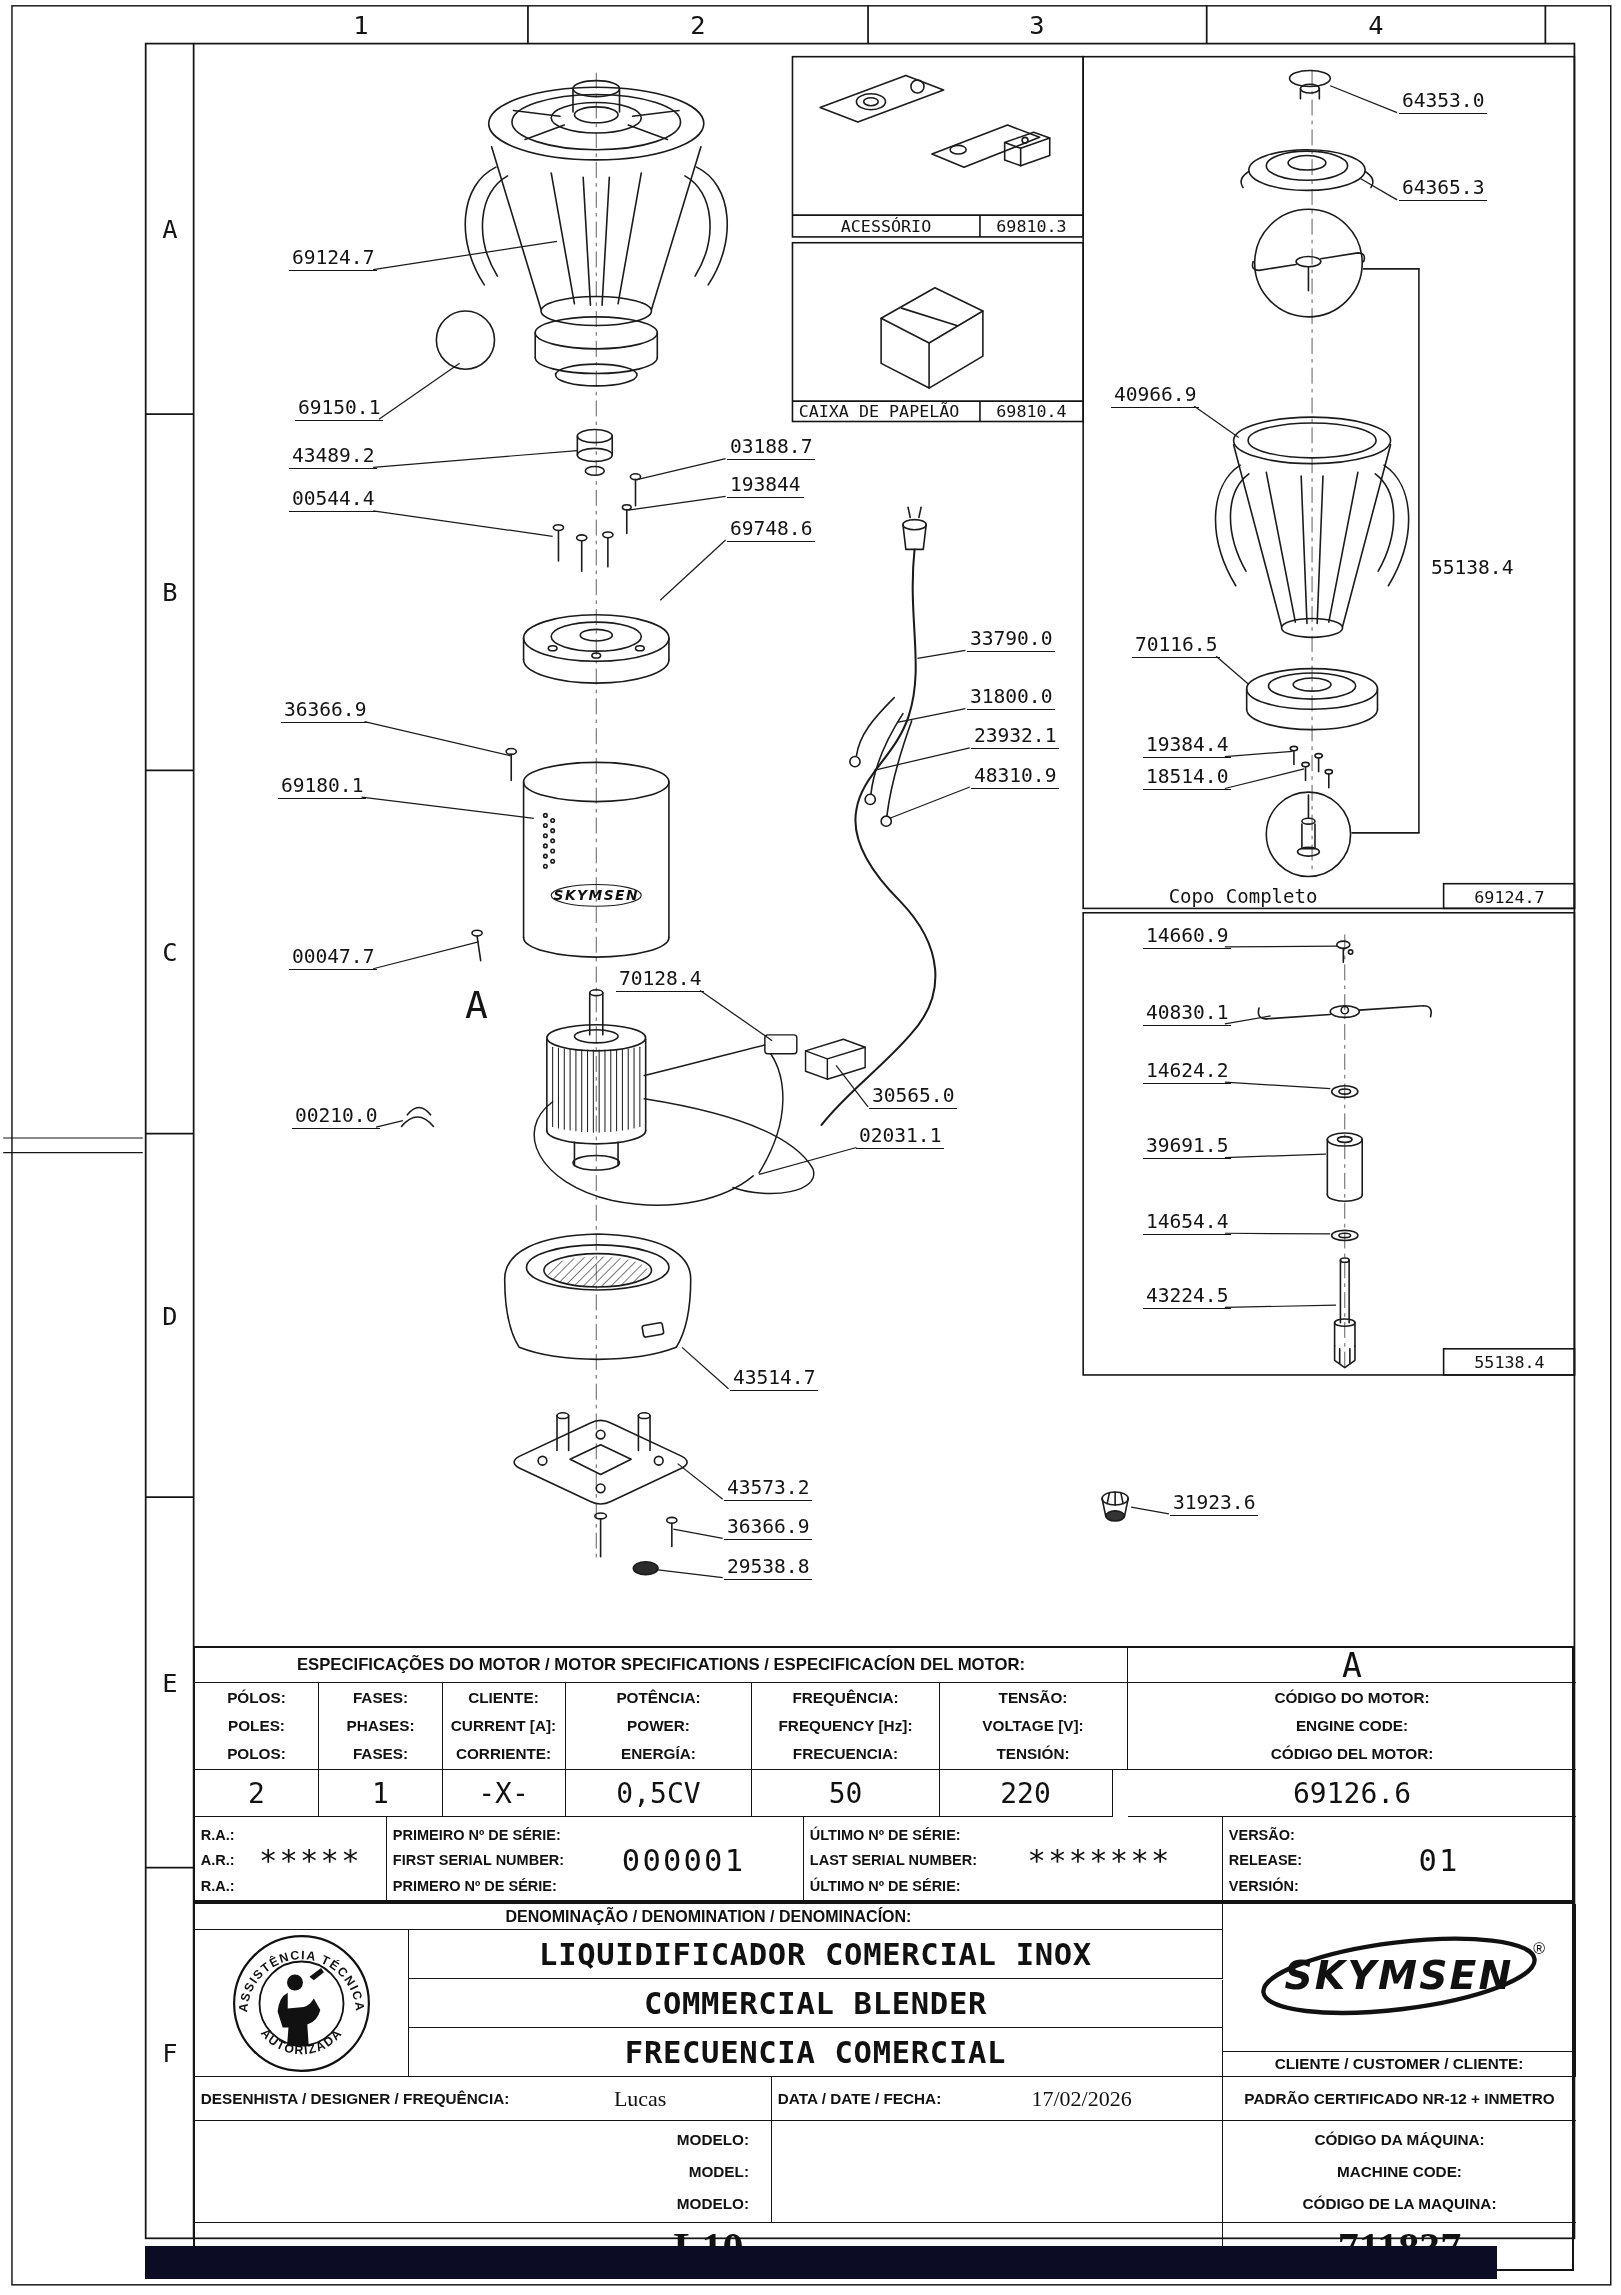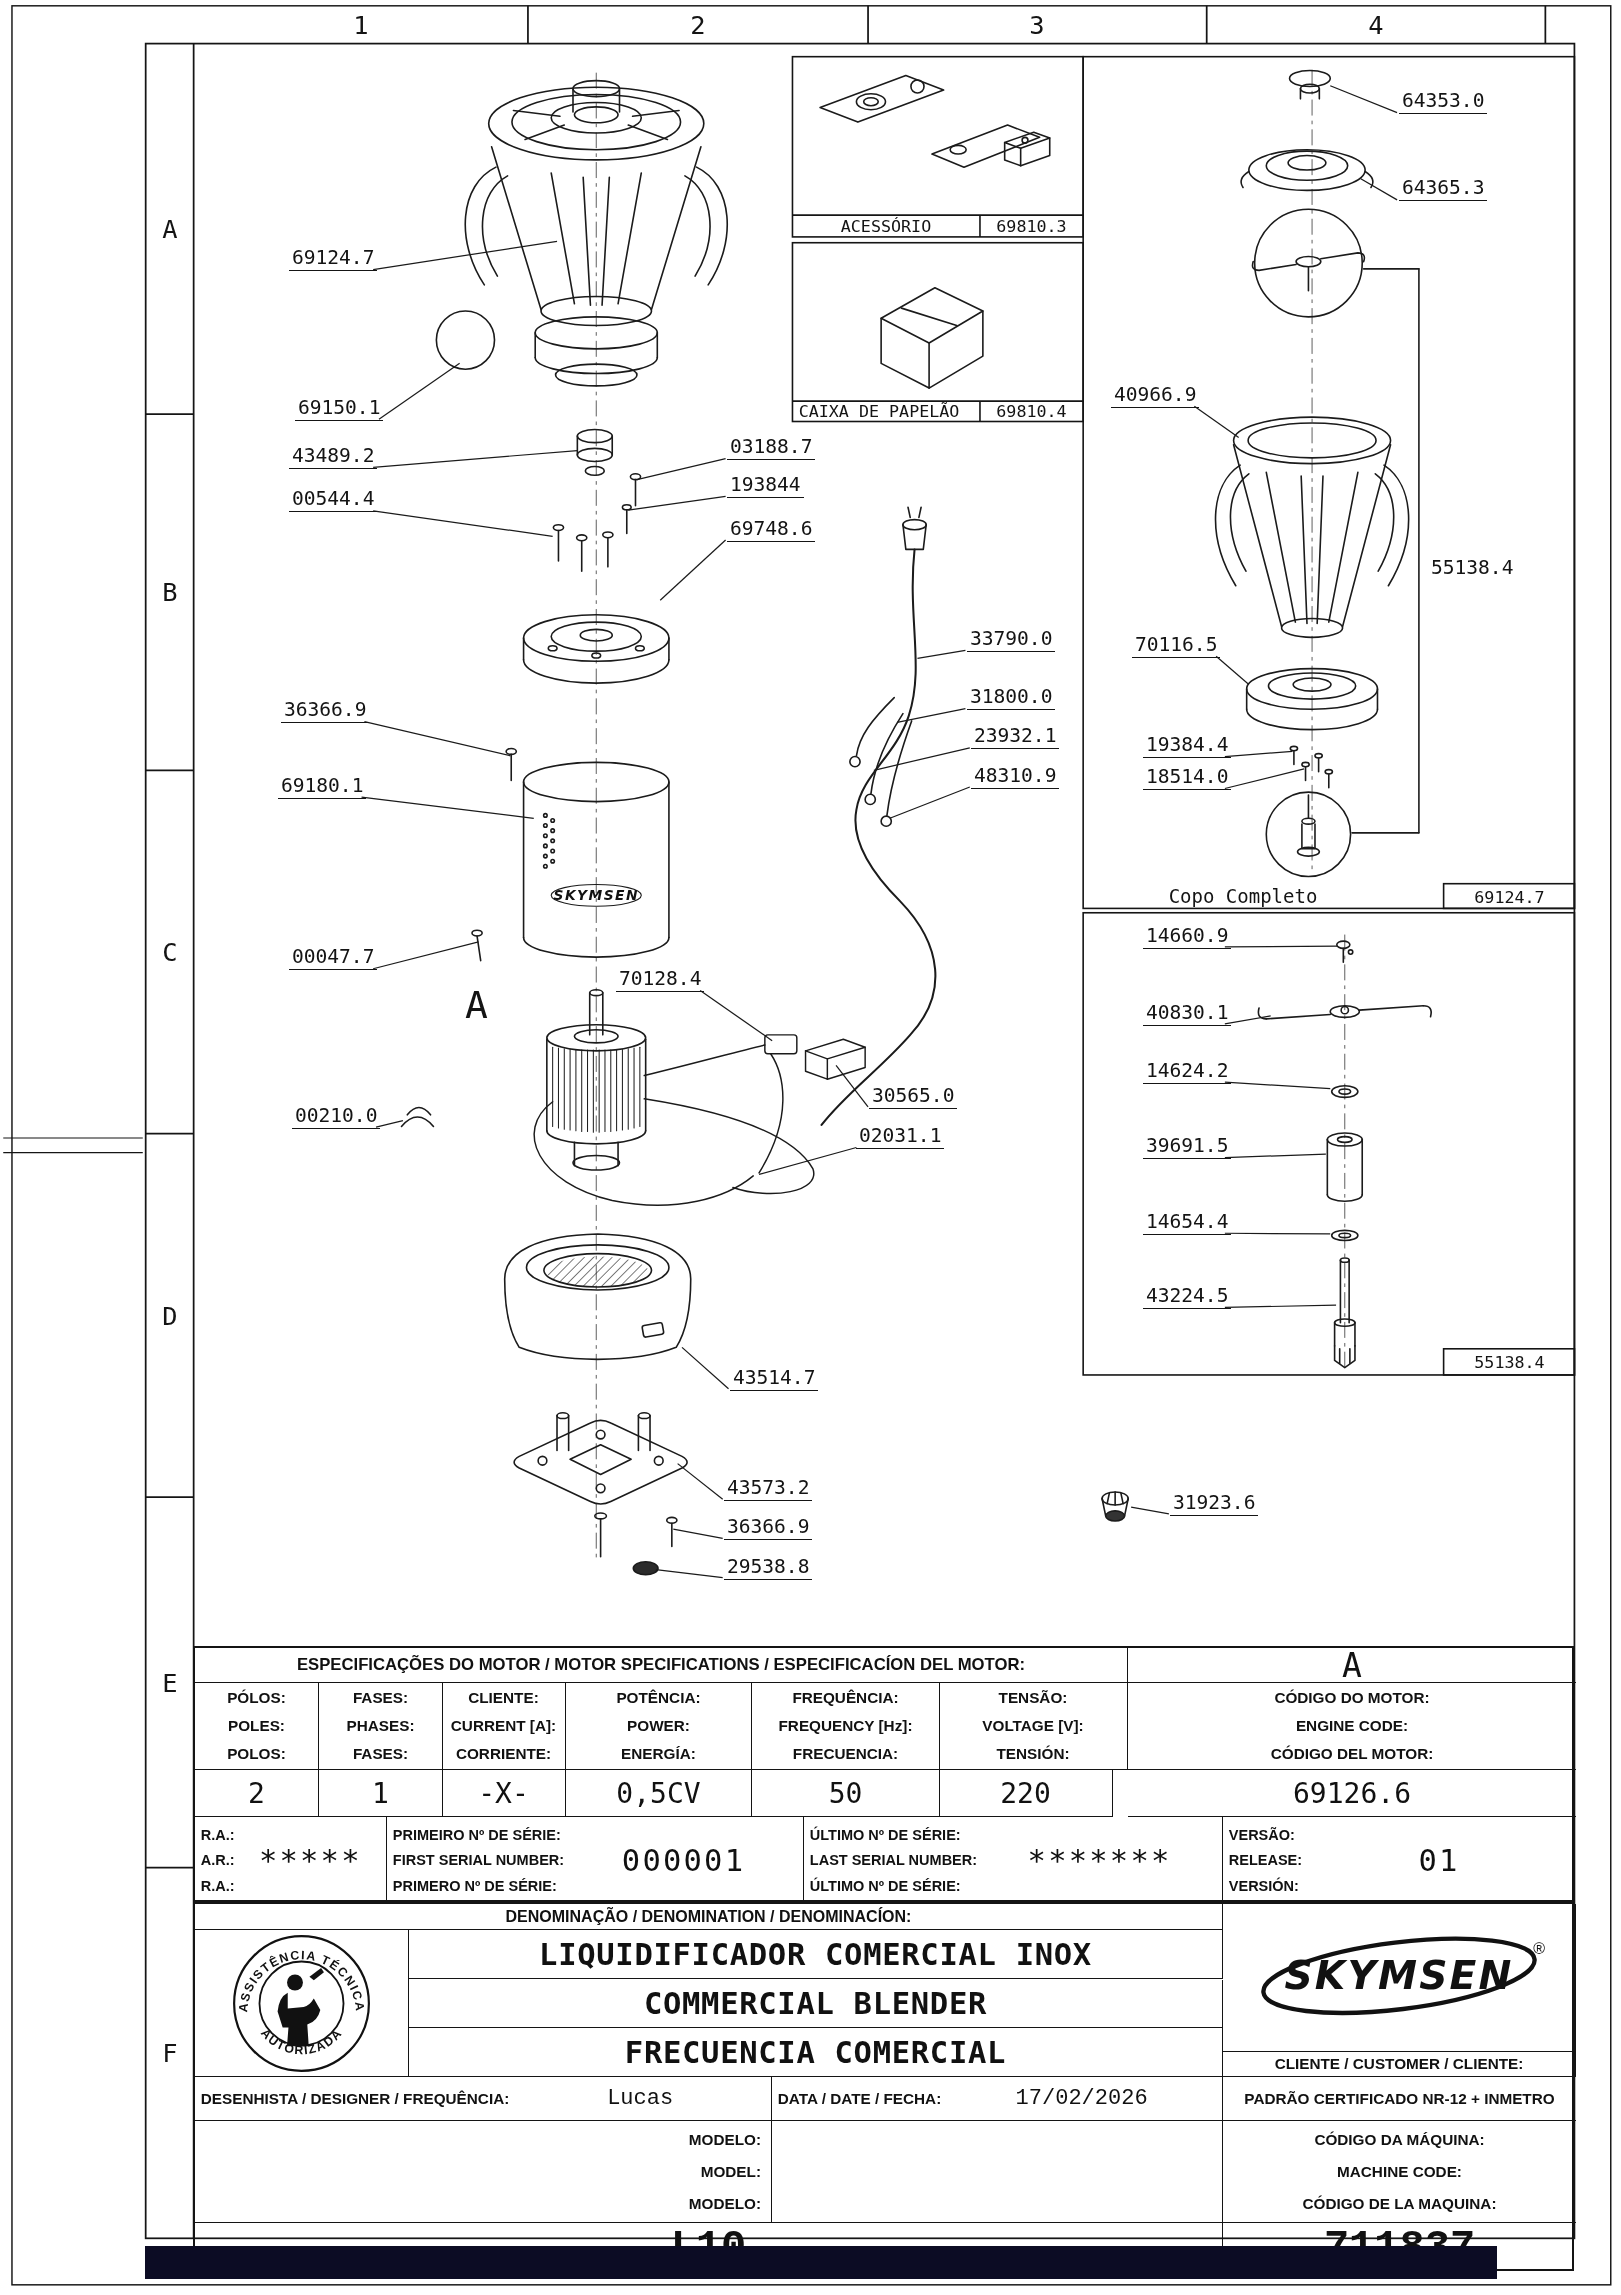--- a/index.html
+++ b/index.html
@@ -30,21 +30,21 @@
   .val { display:flex; align-items:center; justify-content:center;
          font-family:"DejaVu Sans Mono", monospace; font-size:28px; }
   .ser { display:flex; }
   .serlabels { display:flex; flex-direction:column; justify-content:space-around; font-size:14.5px;
                font-weight:bold; padding:5.8px 0 5.8px 5.8px; white-space:nowrap; }
   .serval { flex:1; display:flex; align-items:center; justify-content:center;
             font-family:"DejaVu Sans Mono", monospace; font-size:30.5px; letter-spacing:2.2px; }
   .lblline { font-size:15.3px; font-weight:bold; padding-left:5.8px; display:flex; align-items:center; white-space:nowrap;}
   .bigtitle { display:flex; align-items:center; justify-content:center; font-family:"DejaVu Sans Mono", monospace;
               font-size:30.5px; font-weight:600; letter-spacing:0.7px; white-space:nowrap;}
-  .monoval { font-family:Liberation Mono, monospace; }
+  .monoval { font-family:Liberation Serif, serif; }
   .r3 { display:flex; flex-direction:column; justify-content:center; font-size:15.3px; font-weight:bold; line-height:32px; }
   .footer-bar { position:absolute; background:#0c0c24; }
 </style>
 </head>
 <body>
 
 <div id="sheet">
 
 <svg class="draw" width="1622" height="2295" viewBox="0 0 2231 3158">
   <defs>
@@ -596,21 +596,21 @@
   <div class="cell" style="left:0;top:173px;width:577px;height:44px;display:flex">
     <div class="lblline">DESENHISTA / DESIGNER / FREQUÊNCIA:</div>
     <div class="ctr monoval" style="flex:1;font-size:22px">Lucas</div>
   </div>
   <div class="cell" style="left:577px;top:173px;width:451px;height:44px;display:flex">
     <div class="lblline">DATA / DATE / FECHA:</div>
     <div class="ctr monoval" style="flex:1;font-size:22px">17/02/2026</div>
   </div>
   <div class="cell ctr noR" style="left:1028px;top:173px;width:353px;height:44px;font-size:15.3px;font-weight:bold">PADRÃO CERTIFICADO NR-12 + INMETRO</div>
 
-  <div class="cell r3" style="left:0;top:217px;width:577px;height:102px;align-items:flex-end;padding-right:10px">
+  <div class="cell r3" style="left:0;top:217px;width:577px;height:102px;align-items:flex-end;padding-right:22px">
     <span>MODELO:</span>
     <span>MODEL:</span>
     <span>MODELO:</span>
   </div>
   <div class="cell" style="left:577px;top:217px;width:451px;height:102px"></div>
   <div class="cell r3 noR" style="left:1028px;top:217px;width:353px;height:102px;align-items:center">
     <span>CÓDIGO DA MÁQUINA:</span>
     <span>MACHINE CODE:</span>
     <span>CÓDIGO DE LA MAQUINA:</span>
   </div>

